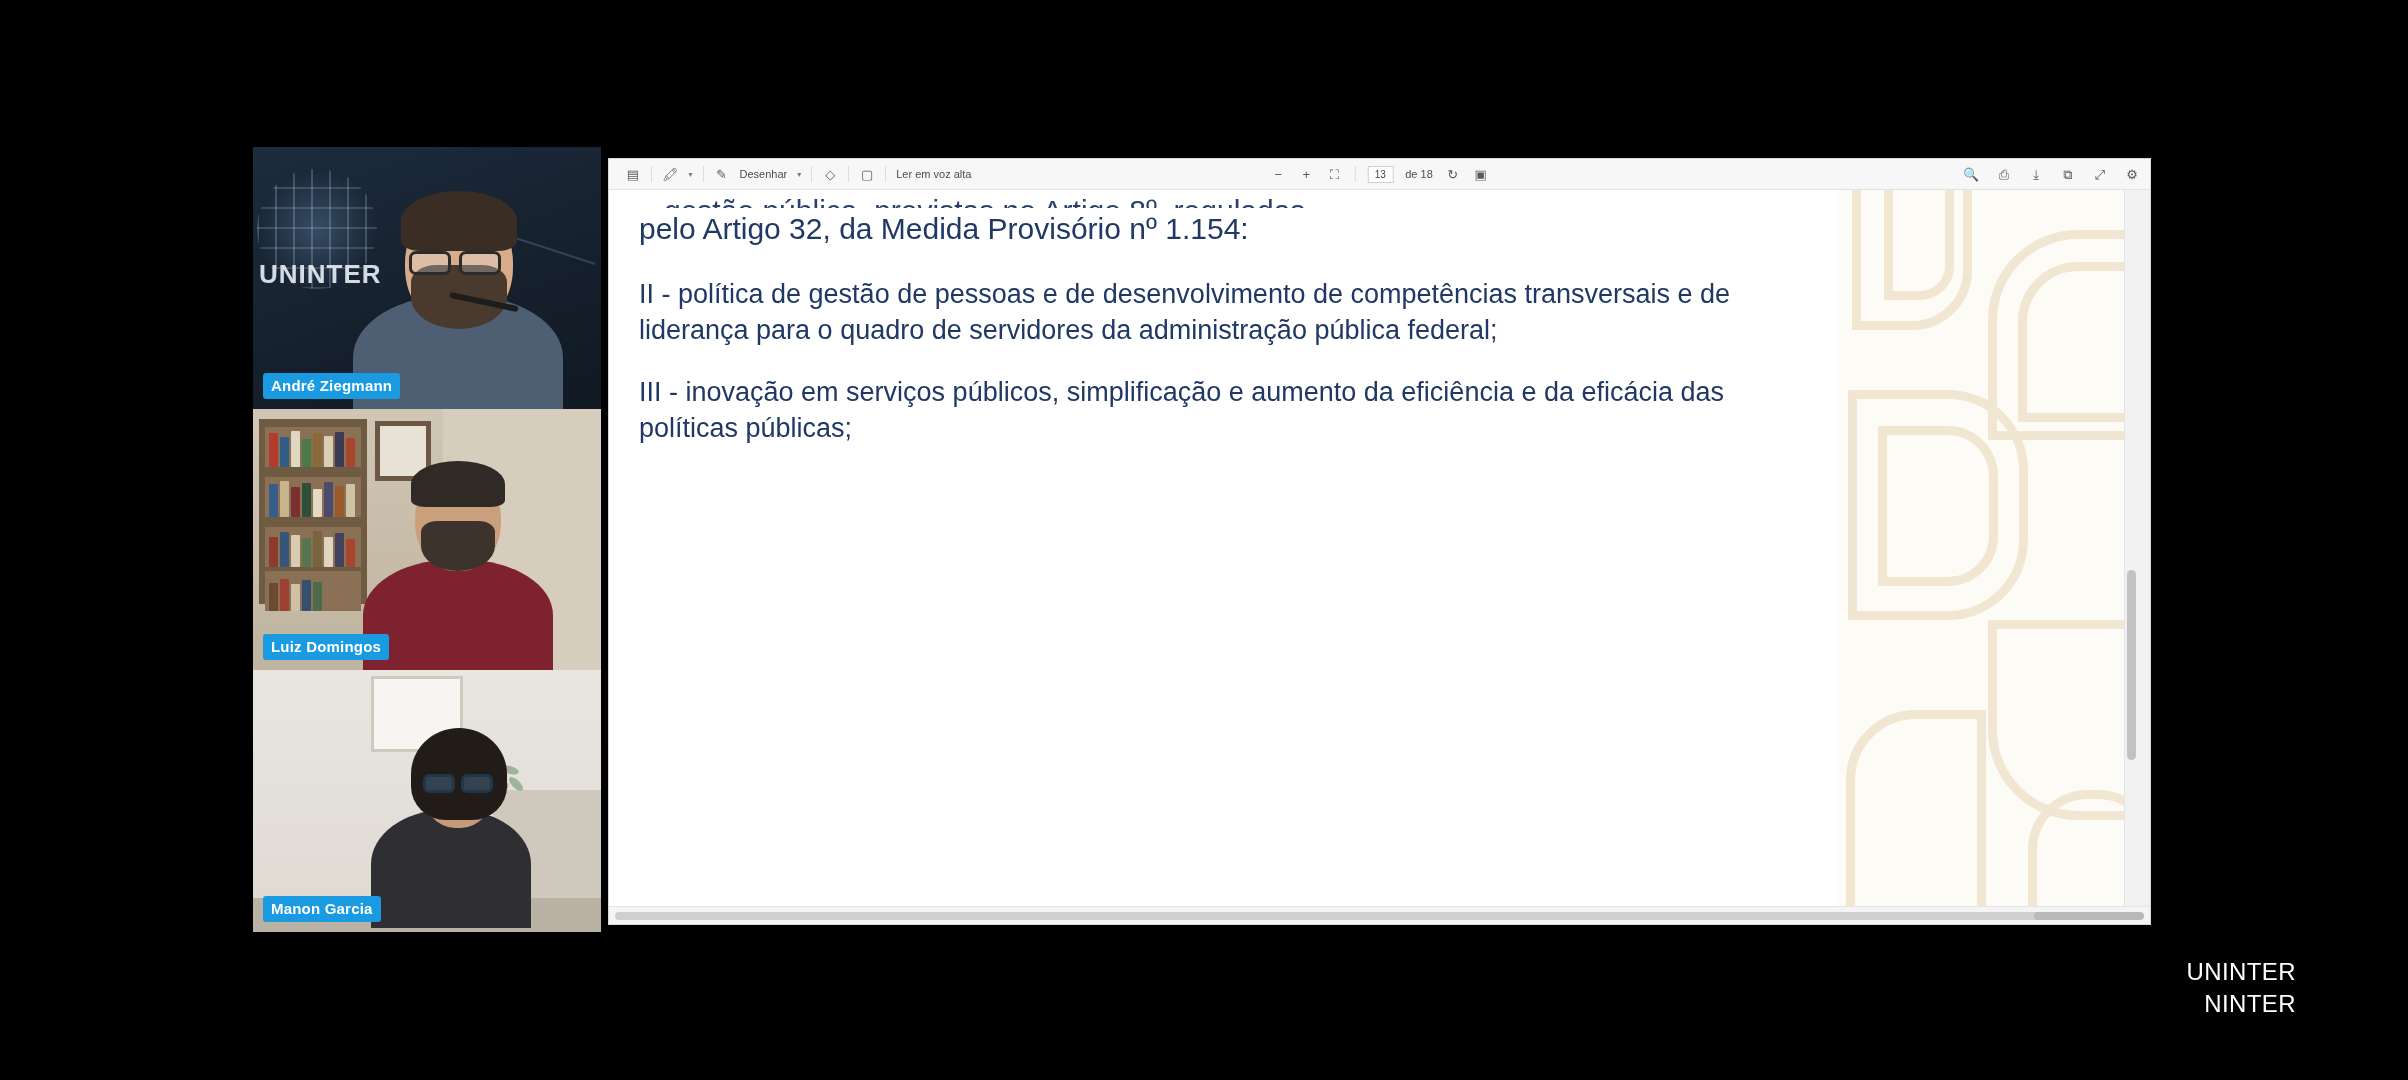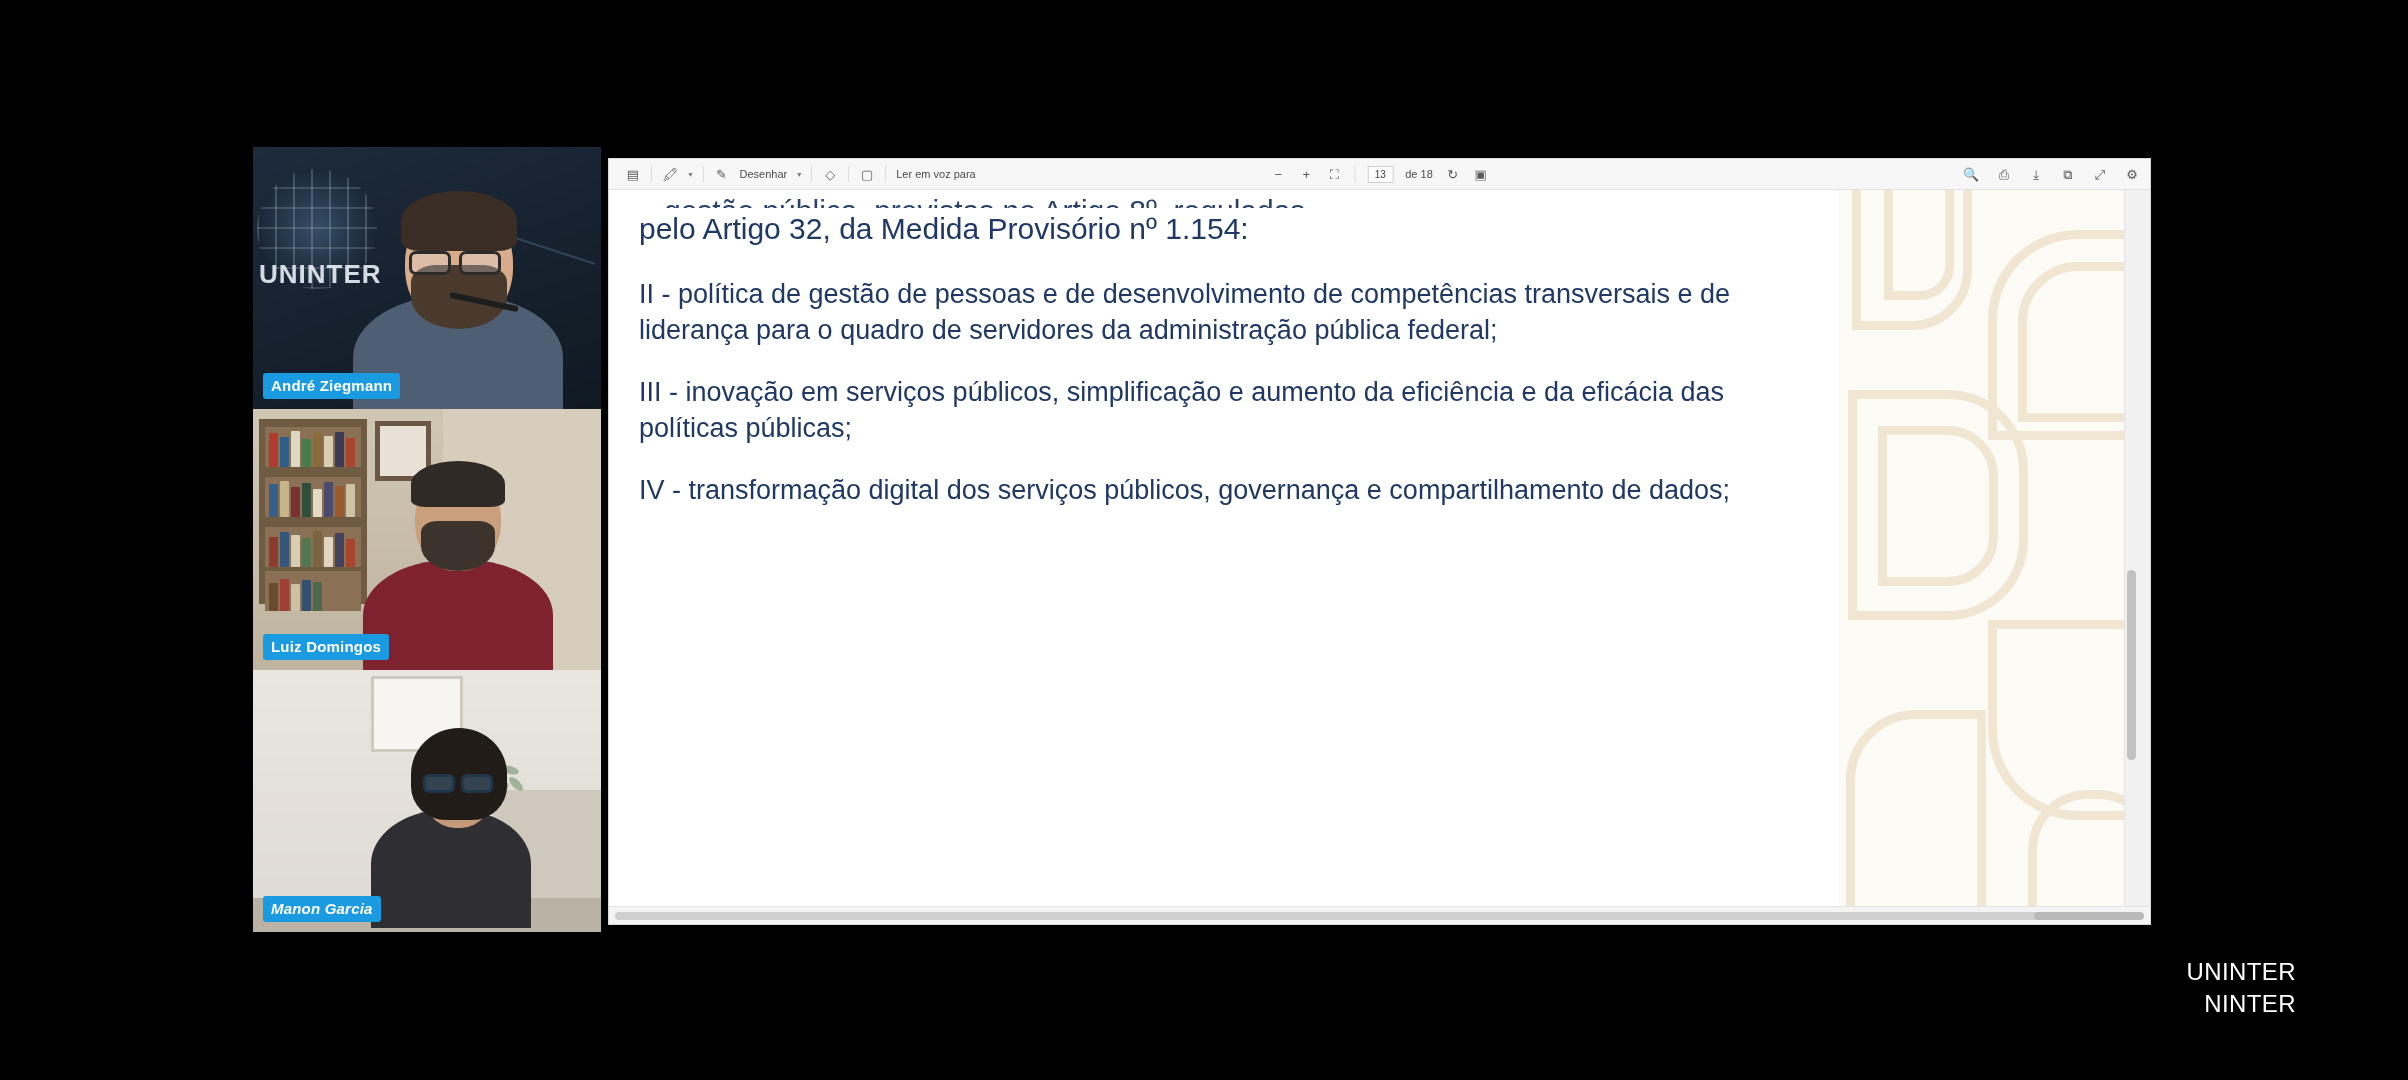--- a/index.html
+++ b/index.html
@@ -97,21 +97,21 @@
   .shelf-row { position:absolute; left:6px; width:96px; height:40px; background:#8a7054; }
   .book { position:absolute; bottom:0; width:9px; border-radius:1px; }
   .pic-frame { position:absolute; left:122px; top:12px; width:56px; height:60px; background:#e8e2d6; border:5px solid #6b5743; }
   .luiz-wall { position:absolute; left:190px; top:0; width:160px; height:262px; background:#d6cdbc; }
   .luiz-body { left:110px; bottom:-10px; width:190px; height:120px; background:#7e2230; border-radius:46% 46% 0 0;}
   .luiz-head { left:162px; top:58px; width:86px; height:104px; background:#caa07c;}
   .luiz-hair { position:absolute; left:158px; top:52px; width:94px; height:46px; background:#2f2a26; border-radius:52% 52% 16% 16%;}
   .luiz-beard{ position:absolute; left:168px; top:112px; width:74px; height:50px; background:#3b332c; border-radius:26% 26% 58% 58%;}
 
   
-  .tile-manon { background: linear-gradient(180deg,#e9e6e0 0%, #dedad2 100%); font-style: italic; }
+  .tile-manon { background: linear-gradient(180deg,#e9e6e0 0%, #dedad2 100%); }
   .manon-window { position:absolute; left:118px; top:6px; width:92px; height:76px; background:#f6f5f2; border:3px solid #cfcabf;}
   .manon-cabinet{ position:absolute; left:240px; top:120px; width:108px; height:142px; background:#cfc9bd;}
   .manon-desk { position:absolute; left:0; bottom:0; width:348px; height:34px; background:#b9b2a5;}
   .manon-body { left:118px; bottom:4px; width:160px; height:118px; background:#2f2f33; border-radius:46% 46% 0 0;}
   .manon-head { left:168px; top:68px; width:74px; height:90px; background:#c49a78;}
   .manon-hair { position:absolute; left:158px; top:58px; width:96px; height:92px; background:#221c18; border-radius:52% 52% 38% 38%;}
   .manon-glass{ position:absolute; top:104px; width:32px; height:19px; border:3px solid #20364a; border-radius:6px; background:rgba(90,140,190,.35);}
   .manon-plant { position:absolute; left:236px; top:96px; width:40px; height:42px; }
   .leaf { position:absolute; width:18px; height:8px; background:#9fb39a; border-radius:50%; }
 
@@ -340,21 +340,21 @@
         <span class="caret">▾</span>
         <span class="tb-sep"></span>
         <span class="tb-btn">✎</span>
         <span class="tb-label">Desenhar</span>
         <span class="caret">▾</span>
         <span class="tb-sep"></span>
         <span class="tb-btn">◇</span>
         <span class="tb-sep"></span>
         <span class="tb-btn">▢</span>
         <span class="tb-sep"></span>
-        <span class="tb-label">Ler em voz para</span>
+        <span class="tb-label">Ler em voz alta</span>
       </div>
 
       <div class="tb-center">
         <span class="tb-btn">−</span>
         <span class="tb-btn">+</span>
         <span class="tb-btn">⛶</span>
         <span class="tb-sep"></span>
         <span class="tb-pagebox">13</span>
         <span class="tb-label">de 18</span>
         <span class="tb-btn">↻</span>
@@ -384,21 +384,20 @@
           <div class="maze" style="left:150px; top:430px; width:210px; height:200px; border-radius:0 0 0 90px;"></div>
           <div class="maze" style="left:8px; top:520px; width:140px; height:220px; border-radius:70px 0 0 0;"></div>
           <div class="maze" style="left:190px; top:600px; width:130px; height:160px; border-radius:60px 60px 0 0;"></div>
         </div>
 
         <div id="slide-text">
           <div class="title-cut">...gestão pública, previstas no Artigo 8º, reguladas</div>
           <div class="title-line">pelo Artigo 32, da Medida Provisório nº 1.154:</div>
           <div class="para">II - política de gestão de pessoas e de desenvolvimento de competências transversais e de liderança para o quadro de servidores da administração pública federal;</div>
           <div class="para">III - inovação em serviços públicos, simplificação e aumento da eficiência e da eficácia das políticas públicas;</div>
-          <div class="para">IV - transformação digital dos serviços públicos, governança e compartilhamento de dados;</div>
         </div>
 
         <div id="vscroll">
           <div id="vthumb"></div>
         </div>
       </div>
     </div>
 
     <div id="hscroll">
       <div id="hthumb"></div>

